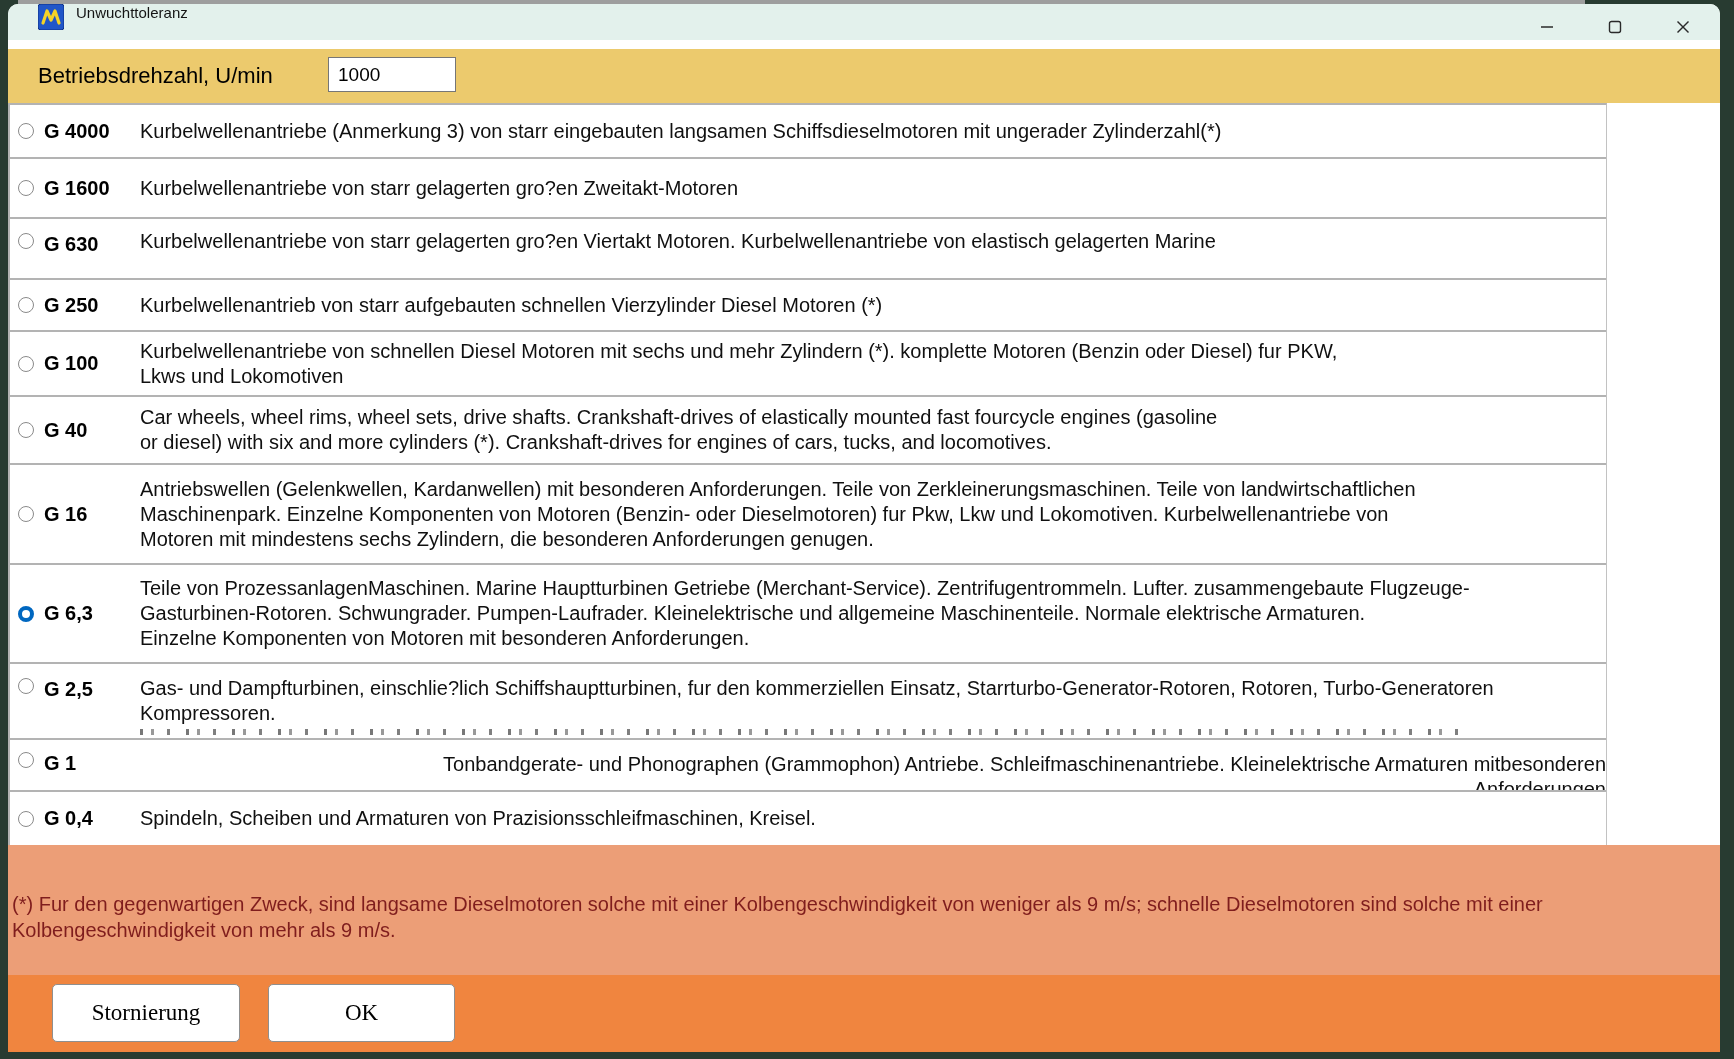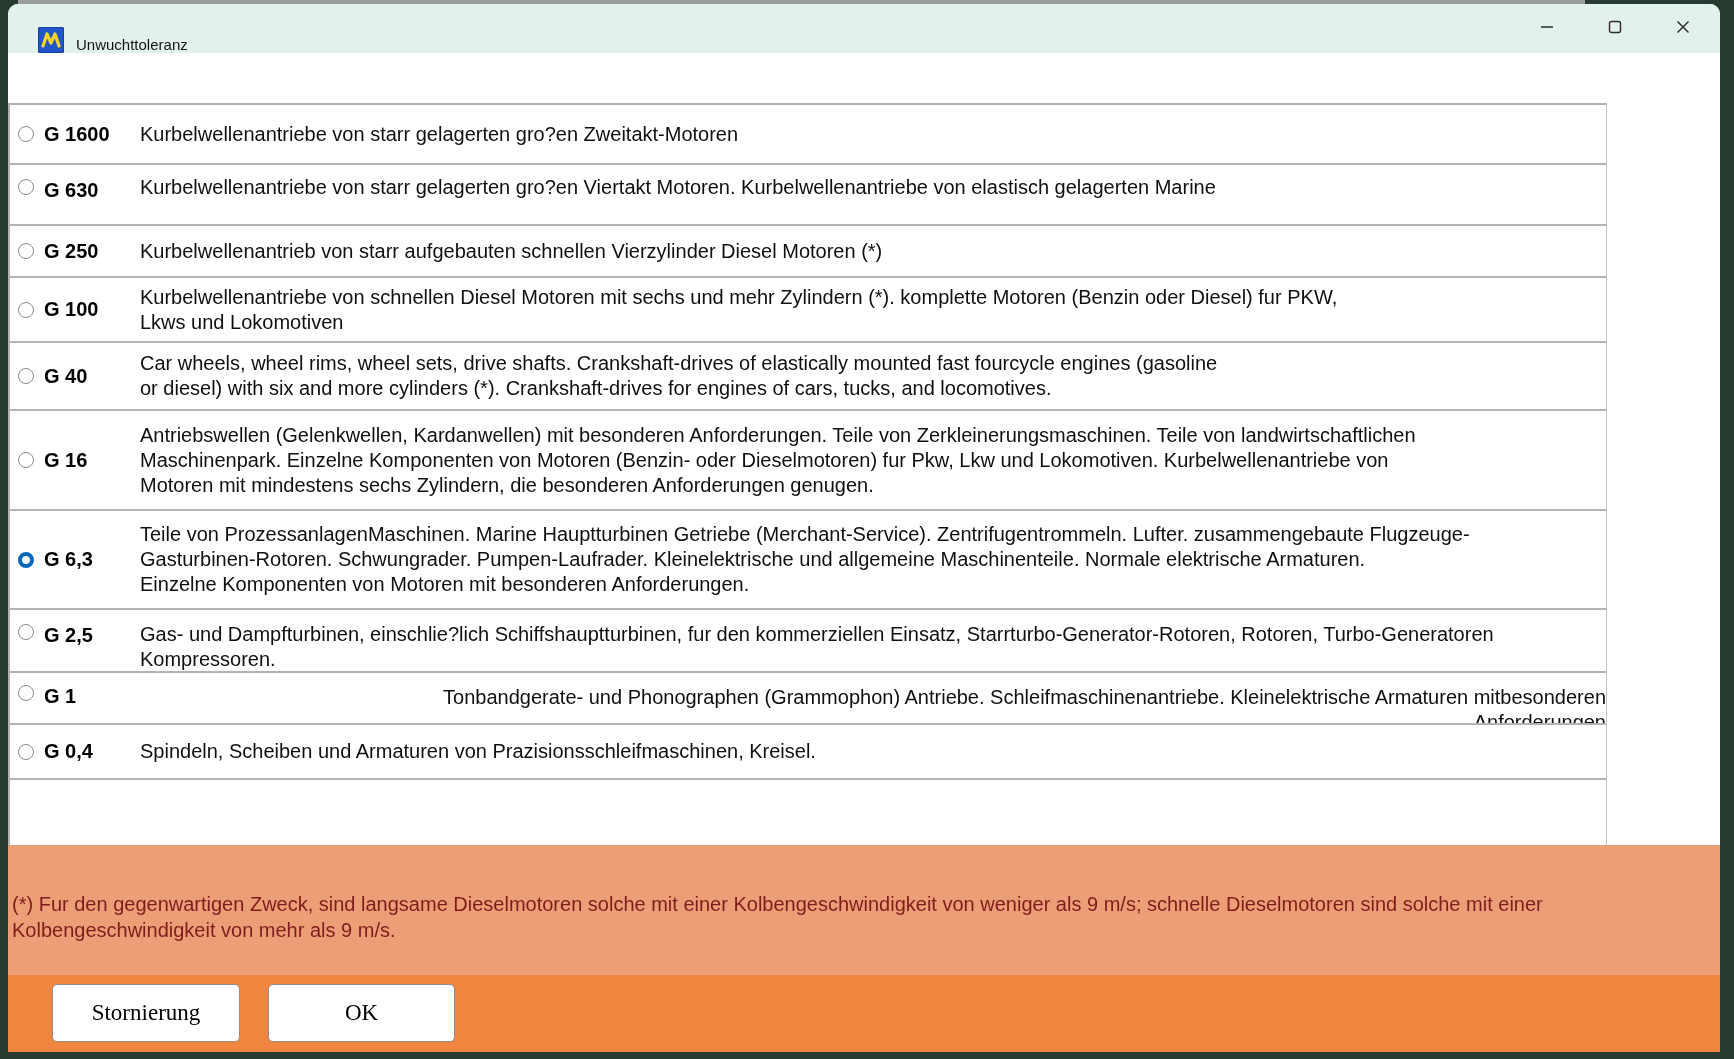--- a/index.html
+++ b/index.html
@@ -6,40 +6,40 @@
     background:var(--desktop_bg,#283b31);
     font-family:"Liberation Sans",sans-serif;}
   *{box-sizing:border-box;}
 
   .top-strip{position:absolute;left:18px;top:0;width:1567px;height:5px;background:#9e9e9e;z-index:0;}
 
   .window{position:absolute;left:8px;top:4px;width:1712px;height:1048px;background:#ffffff;
     border-radius:10px 10px 0 0;overflow:hidden;z-index:1;}
 
   
-  .titlebar{position:absolute;left:0;top:0;width:100%;height:49px;background:var(--titlebar_bg,#e3f1ec);
-    display:flex;align-items:flex-end;}
+  .titlebar{position:absolute;left:0;top:0;width:100%;height:36px;background:var(--titlebar_bg,#e3f1ec);
+    display:flex;align-items:flex-start;}
   .app-icon{width:26px;height:26px;margin-left:30px;flex:0 0 auto;}
   .title-text{margin-left:12px;font-size:15px;color:#141414;}
   .win-controls{position:absolute;right:0;top:0;height:45px;display:flex;align-items:center;padding-right:14px;}
   .win-btn{width:46px;height:34px;display:flex;align-items:center;justify-content:center;margin-left:22px;cursor:default;}
 
   
   .header{position:absolute;left:0;top:45px;width:100%;height:54px;background:var(--header_bg,#ecca6d);
     display:flex;align-items:center;}
   .header-label{margin-left:30px;font-size:22px;color:#000;}
   .speed-input{position:absolute;left:320px;top:8px;width:128px;height:35px;background:#fff;
     border:1px solid #767676;font-family:"Liberation Sans",sans-serif;font-size:19px;padding:0 0 0 9px;outline:none;}
 
   
   .list{position:absolute;left:0;top:99px;width:1599px;height:742px;background:#fff;
     border-top:2px solid var(--divider,#b3b3b3);border-right:1px solid #c2c2c2;border-left:2px solid var(--divider,#b3b3b3);}
   .row{display:flex;align-items:center;padding-left:8px;border-bottom:2px solid var(--divider,#b3b3b3);overflow:hidden;}
   .r1{height:54px}.r2{height:60px}.r3{height:61px}.r4{height:52px}.r5{height:65px}
-  .r6{height:68px}.r7{height:100px}.r8{height:99px}.r9{height:63px}.r10{height:52px}.r11{height:55px}
+  .r6{height:68px}.r7{height:100px}.r8{height:99px}.r9{height:76px}.r10{height:52px}.r11{height:55px}
   .row.top{align-items:flex-start;}
   .r3.top .lines{padding-top:10px;}
   .r9.top .lines{padding-top:12px;}
   .r10.top .lines{padding-top:12px;text-align:right;}
   .row.top .radio, .row.top .glabel{margin-top:14px;}
   .r10.top .radio,.r10.top .glabel{margin-top:12px;}
 
   .radio{flex:0 0 auto;width:16px;height:16px;border-radius:50%;border:1.6px solid #8a8a8a;background:#fff;}
   .radio.selected{border:4.8px solid var(--radio_selected,#0067c0);}
   .glabel{flex:0 0 auto;width:84px;margin-left:10px;font-size:20px;font-weight:bold;color:#000;}
@@ -86,22 +86,33 @@
       </span>
       <span class="win-btn">
         <svg width="14" height="14">
             <line x1="1.5" y1="1.5" x2="12.5" y2="12.5" stroke="#2a2a2a" stroke-width="1.4"></line>
             <line x1="12.5" y1="1.5" x2="1.5" y2="12.5" stroke="#2a2a2a" stroke-width="1.4"></line>
           </svg>
       </span>
     </div>
   </div>
 
+  <div class="header">
+    <span class="header-label">Betriebsdrehzahl, U/min</span>
+    <input class="speed-input" type="text" value="1000" style="">
+  </div>
 
   <div class="list" id="options-list">
+    <div class="row r1">
+      <span class="radio"></span>
+      <span class="glabel">G 4000</span>
+      <div class="lines">
+          <div class="line">Kurbelwellenantriebe (Anmerkung 3) von starr eingebauten langsamen Schiffsdieselmotoren mit ungerader Zylinderzahl(*)</div>
+        </div>
+    </div>
 
     <div class="row r2">
       <span class="radio"></span>
       <span class="glabel">G 1600</span>
       <div class="lines">
           <div class="line">Kurbelwellenantriebe von starr gelagerten gro?en Zweitakt-Motoren</div>
         </div>
     </div>
 
     <div class="row r3 top">

